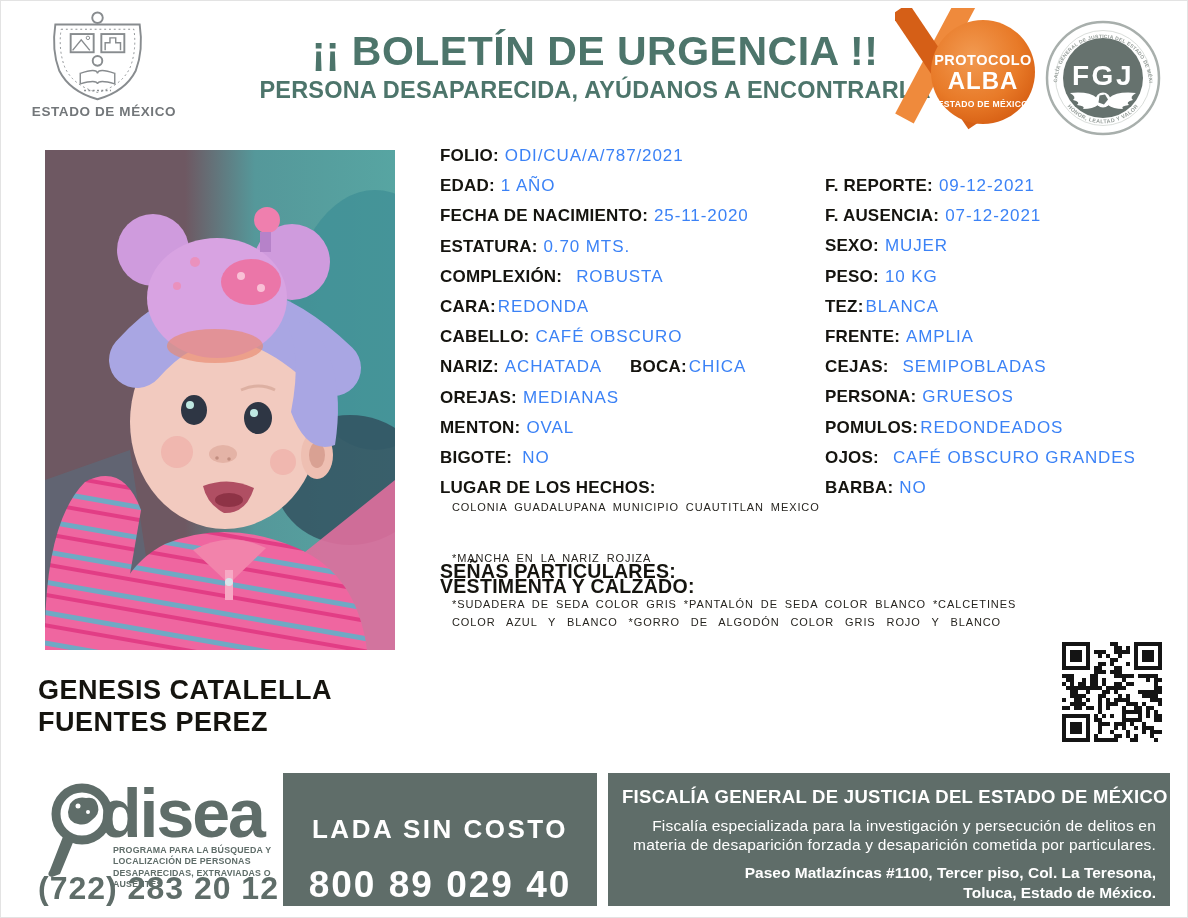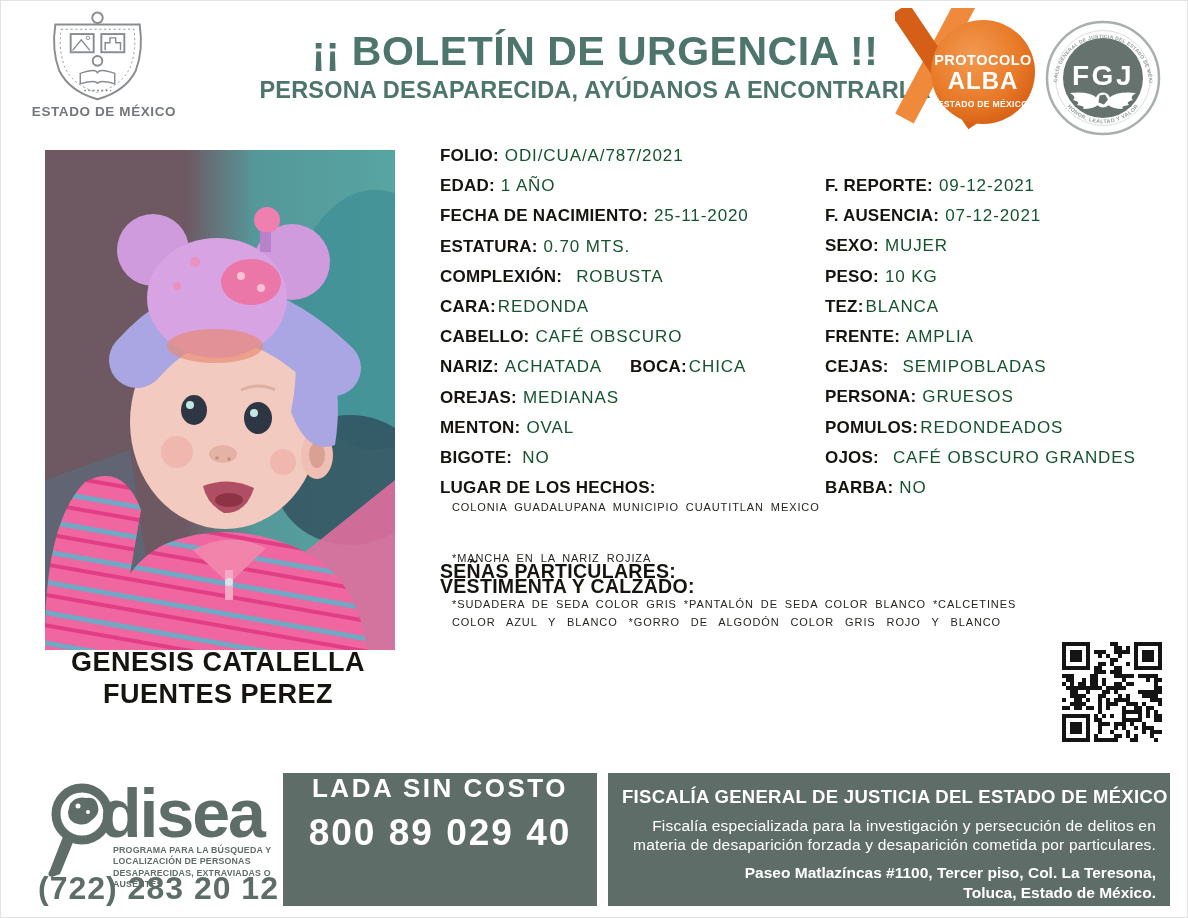--- a/index.html
+++ b/index.html
@@ -15,33 +15,33 @@
     font-size:41px;font-weight:700;color:#4d756b;letter-spacing:.5px;white-space:nowrap;}
   .sub-title{left:235px;top:77px;width:720px;text-align:center;
     font-size:23.5px;font-weight:700;color:#4d756b;letter-spacing:.2px;white-space:nowrap;}
   .arms-caption{left:24px;top:104px;width:160px;text-align:center;
     font-size:13.5px;font-weight:700;color:#73777a;letter-spacing:.6px;white-space:nowrap;}
 
   
   .fcol{display:flex;flex-direction:column;}
   .frow{height:30.2px;display:flex;align-items:center;white-space:nowrap;}
   .flabel{font-weight:700;font-size:17px;letter-spacing:.2px;color:#15140f;}
-  .fvalue{font-size:17px;margin-left:6px;letter-spacing:.9px;color:#14532d;}
+  .fvalue{font-size:17px;margin-left:6px;letter-spacing:.9px;color:#3b82f6;}
   .gap2{margin-left:28px;}
   .small-note{font-size:11px;letter-spacing:.9px;word-spacing:3px;color:#26241f;white-space:nowrap;}
   .sec-title{font-size:19.5px;font-weight:700;letter-spacing:.3px;color:#15140f;white-space:nowrap;}
 
   
-  .person-name{left:38px;top:646px;width:360px;text-align:center;
+  .person-name{left:38px;top:674px;width:360px;text-align:left;
     font-size:27px;font-weight:700;letter-spacing:.5px;line-height:1.2;color:#15140f;}
 
   
   .slate-box{background:#5f6d69;color:#fff;box-sizing:border-box;}
   .lada-box{left:283px;top:773px;width:314px;height:133px;display:flex;flex-direction:column;
-    justify-content:flex-start;align-items:center;gap:8px;}
+    justify-content:flex-end;align-items:center;gap:19px;}
   .lada-label{font-size:26px;font-weight:700;letter-spacing:2.5px;white-space:nowrap;}
   .lada-number{font-size:37px;font-weight:700;letter-spacing:2px;white-space:nowrap;}
   .fisc-box{left:608px;top:773px;width:562px;height:133px;padding:13px 14px 10px;display:flex;flex-direction:column;}
   .fisc-title{font-size:18.5px;font-weight:700;text-align:center;letter-spacing:.3px;white-space:nowrap;}
   .fisc-desc{font-size:15.5px;text-align:right;margin-top:9px;line-height:1.22;letter-spacing:.2px;}
   .fisc-addr{font-size:15.5px;font-weight:700;text-align:right;margin-top:8px;line-height:1.3;}
 
   .odisea-word{left:100px;top:779px;font-size:68px;font-weight:700;color:#5f6d69;
     letter-spacing:-2px;line-height:1;white-space:nowrap;}
   .odisea-tagline{left:113px;top:845px;width:195px;font-size:8.8px;font-weight:700;

